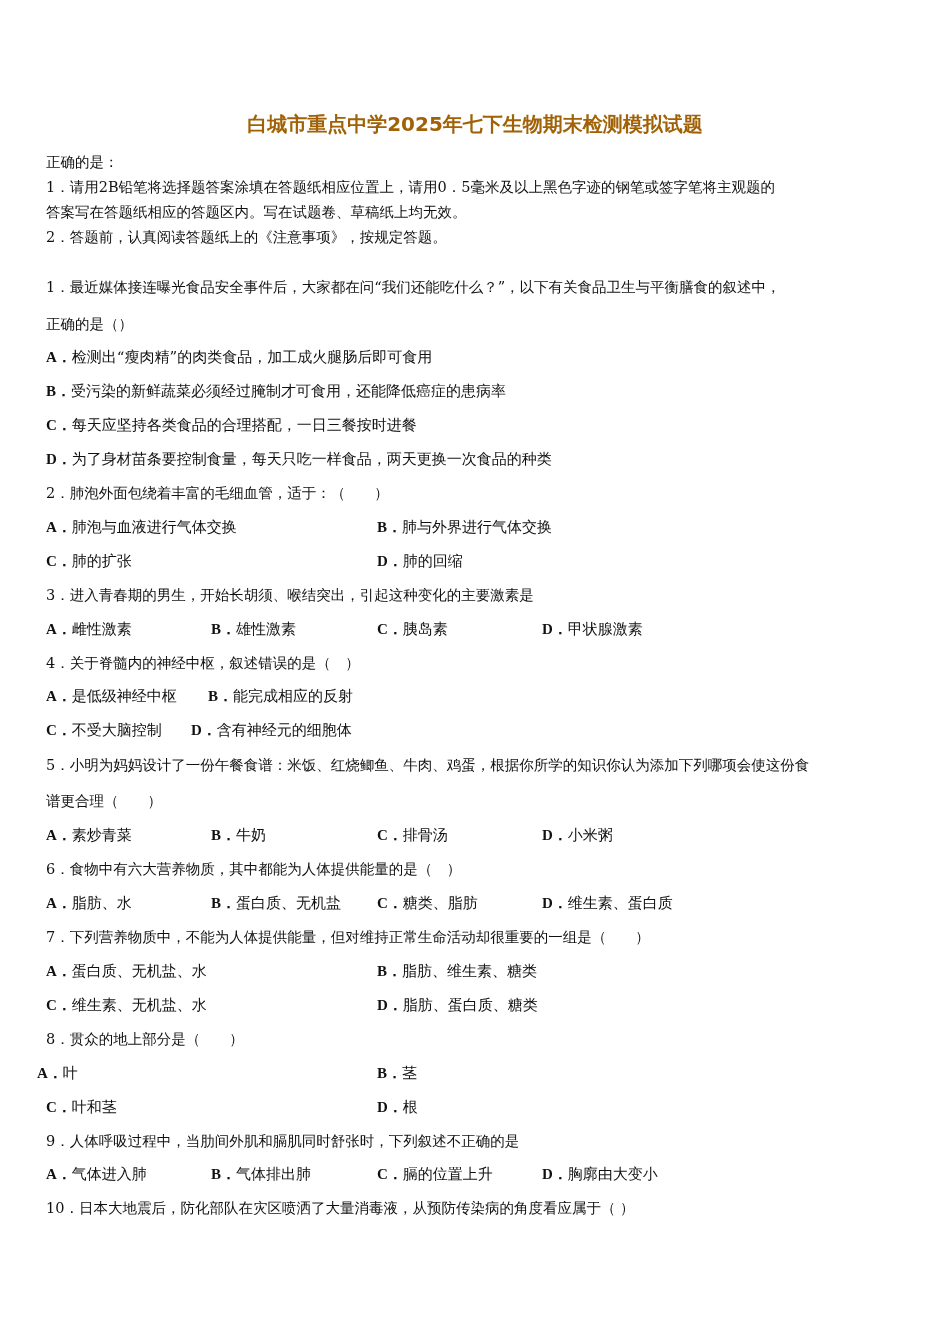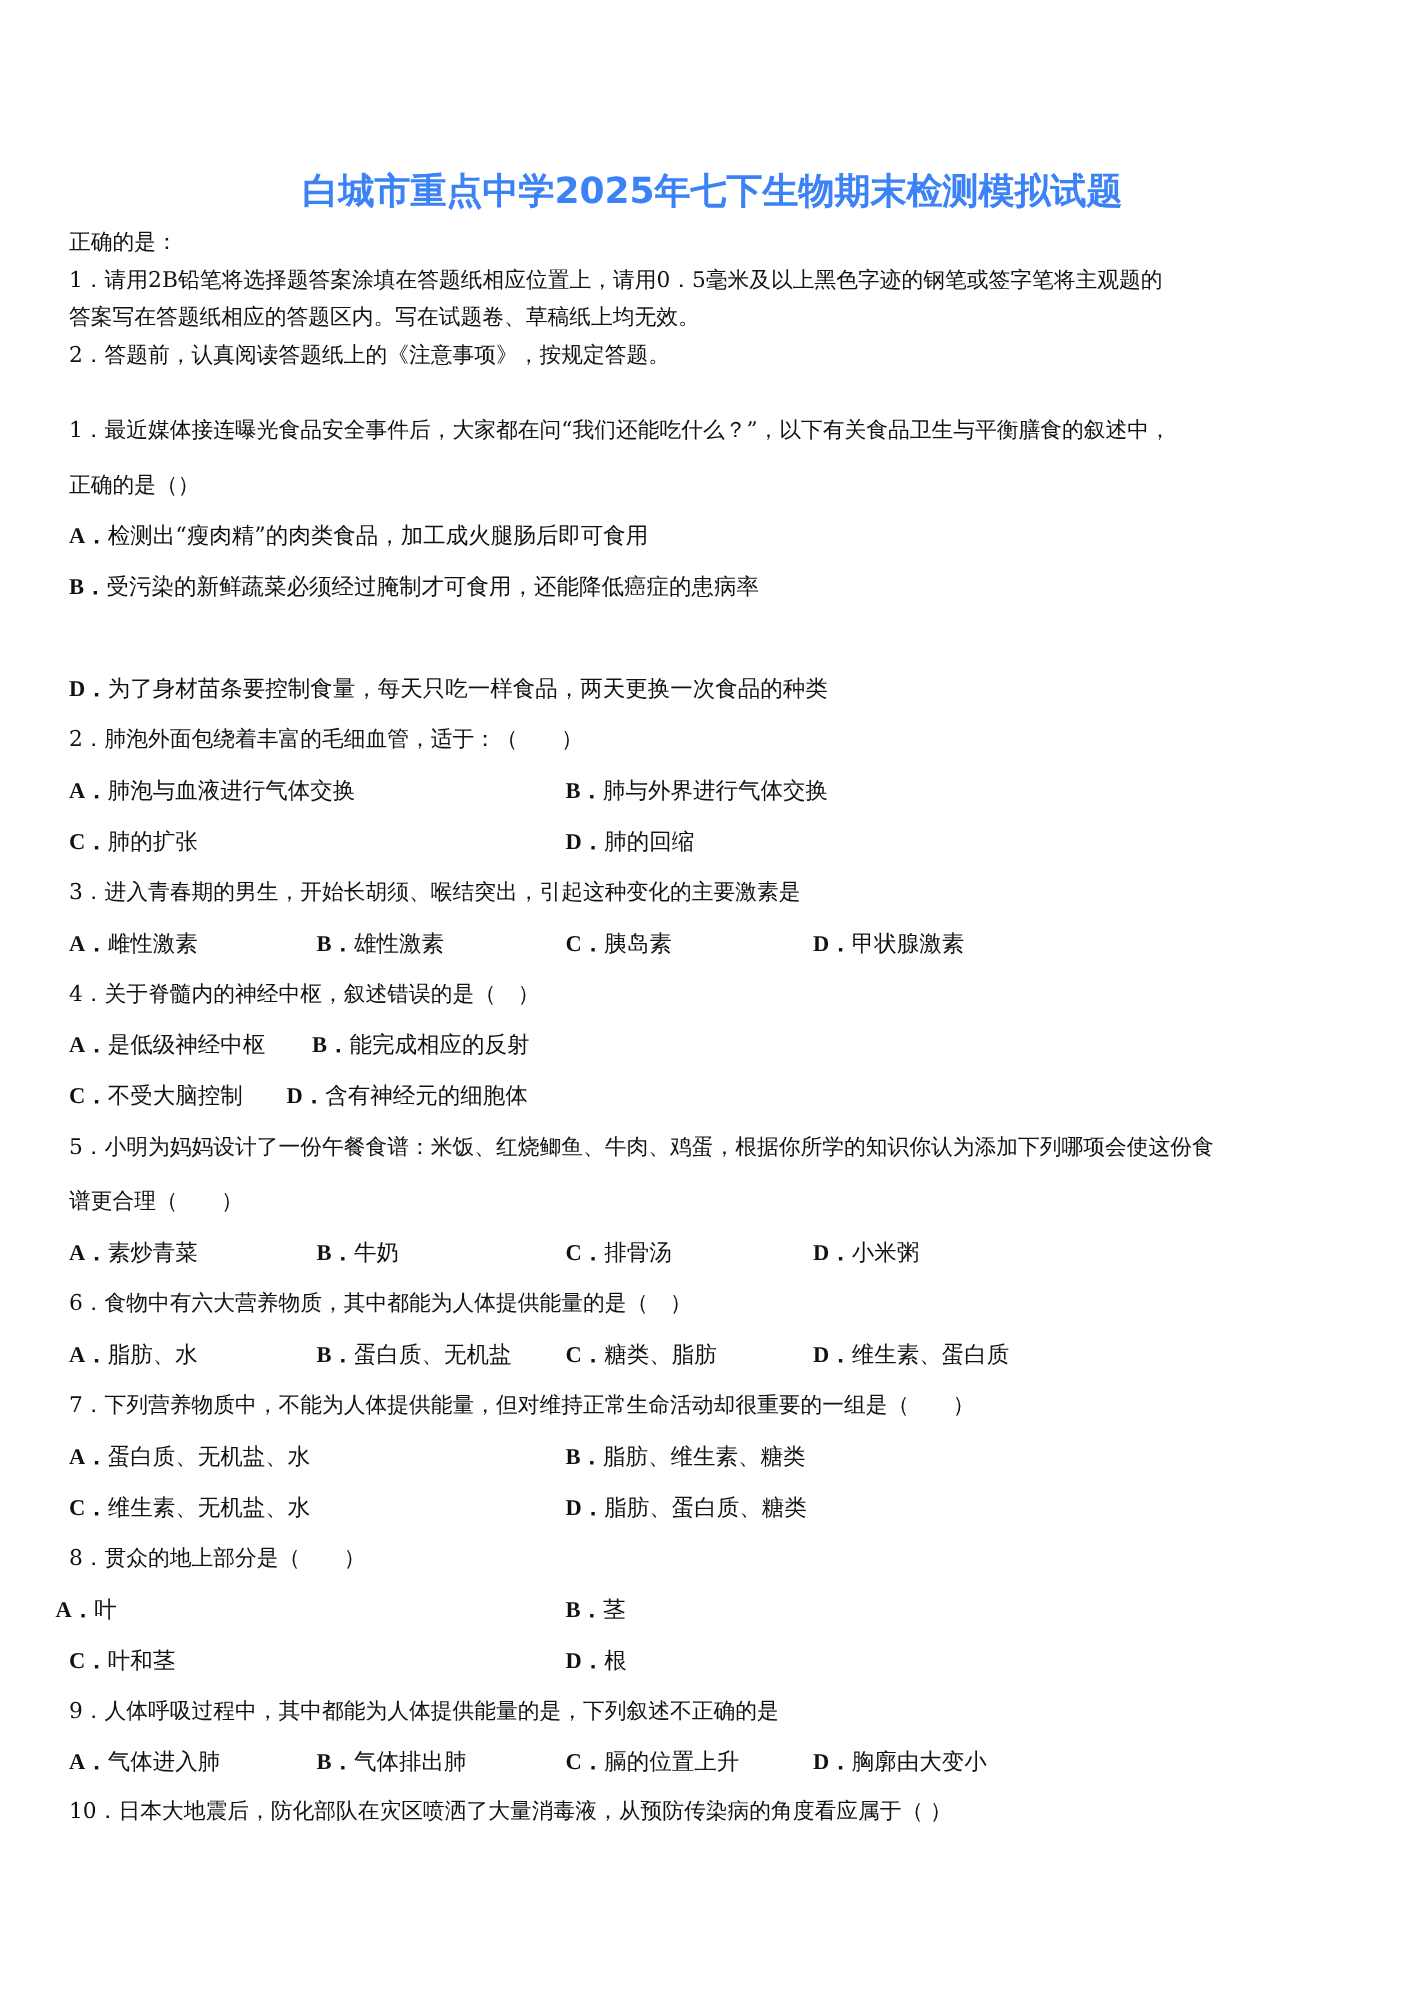--- a/index.html
+++ b/index.html
@@ -1,41 +1,42 @@
 <!DOCTYPE html>
 <html><head>
 <meta charset="utf-8">
 <style>
   html, body { margin: 0; padding: 0; background: #ffffff; }
   body { width: 950px; height: 1344px; position: relative; overflow: hidden;
          font-family: "DejaVu Serif", "Liberation Serif", serif; color: #111; }
   .page { position: absolute; left: 0; top: 0; width: 950px; height: 1344px; }
   .title { position: absolute; left: 0; top: 111px; width: 950px; text-align: center;
            font-family: "DejaVu Sans", "Liberation Sans", sans-serif; font-weight: bold;
-           font-size: 24px; letter-spacing: 0px; color: #3b82f6; }
+           font-size: 20px; letter-spacing: 0px; color: #a16207; }
   .line { position: absolute; left: 46px; font-size: 14.5px; white-space: nowrap; line-height: 20px; }
   .opt-letter { font-weight: bold; font-family: "Liberation Serif", "DejaVu Serif", serif; }
   .opt { position: absolute; font-size: 15px; white-space: nowrap; line-height: 20px; }
 </style>
 </head>
 <body>
 
 <div class="page">
 
   <div class="title">白城市重点中学2025年七下生物期末检测模拟试题</div>
 
   <div class="line" style="top:152px">正确的是：</div>
   <div class="line" style="top:177px">1．请用2B铅笔将选择题答案涂填在答题纸相应位置上，请用0．5毫米及以上黑色字迹的钢笔或签字笔将主观题的</div>
   <div class="line" style="top:202px">答案写在答题纸相应的答题区内。写在试题卷、草稿纸上均无效。</div>
   <div class="line" style="top:227px">2．答题前，认真阅读答题纸上的《注意事项》，按规定答题。</div>
 
   <div class="line" style="top:277px"><span>1．</span><span>最近媒体接连曝光食品安全事件后，大家都在问“我们还能吃什么？”，以下有关食品卫生与平衡膳食的叙述中，</span></div>
   <div class="line" style="top:314px">正确的是（）</div>
   <div class="opt" style="left:46px;top:347px"><span class="opt-letter">A．</span><span>检测出“瘦肉精”的肉类食品，加工成火腿肠后即可食用</span></div>
   <div class="opt" style="left:46px;top:381px"><span class="opt-letter">B．</span><span>受污染的新鲜蔬菜必须经过腌制才可食用，还能降低癌症的患病率</span></div>
+  <div class="opt" style="left:46px;top:415px"><span class="opt-letter">C．</span><span>每天应坚持各类食品的合理搭配，一日三餐按时进餐</span></div>
   <div class="opt" style="left:46px;top:449px"><span class="opt-letter">D．</span><span>为了身材苗条要控制食量，每天只吃一样食品，两天更换一次食品的种类</span></div>
 
   <div class="line" style="top:483px"><span>2．</span><span>肺泡外面包绕着丰富的毛细血管，适于：（　　）</span></div>
   <div class="opt" style="left:46px;top:517px"><span class="opt-letter">A．</span><span>肺泡与血液进行气体交换</span></div>
   <div class="opt" style="left:377px;top:517px"><span class="opt-letter">B．</span><span>肺与外界进行气体交换</span></div>
   <div class="opt" style="left:46px;top:551px"><span class="opt-letter">C．</span><span>肺的扩张</span></div>
   <div class="opt" style="left:377px;top:551px"><span class="opt-letter">D．</span><span>肺的回缩</span></div>
 
   <div class="line" style="top:585px"><span>3．</span><span>进入青春期的男生，开始长胡须、喉结突出，引起这种变化的主要激素是</span></div>
   <div class="opt" style="left:46px;top:619px"><span class="opt-letter">A．</span><span>雌性激素</span></div>
@@ -67,21 +68,21 @@
   <div class="opt" style="left:377px;top:961px"><span class="opt-letter">B．</span><span>脂肪、维生素、糖类</span></div>
   <div class="opt" style="left:46px;top:995px"><span class="opt-letter">C．</span><span>维生素、无机盐、水</span></div>
   <div class="opt" style="left:377px;top:995px"><span class="opt-letter">D．</span><span>脂肪、蛋白质、糖类</span></div>
 
   <div class="line" style="top:1029px"><span>8．</span><span>贯众的地上部分是（　　）</span></div>
   <div class="opt" style="left:37px;top:1063px"><span class="opt-letter">A．</span><span>叶</span></div>
   <div class="opt" style="left:377px;top:1063px"><span class="opt-letter">B．</span><span>茎</span></div>
   <div class="opt" style="left:46px;top:1097px"><span class="opt-letter">C．</span><span>叶和茎</span></div>
   <div class="opt" style="left:377px;top:1097px"><span class="opt-letter">D．</span><span>根</span></div>
 
-  <div class="line" style="top:1131px"><span>9．</span><span>人体呼吸过程中，其中都能为人体提供能量的是，下列叙述不正确的是</span></div>
+  <div class="line" style="top:1131px"><span>9．</span><span>人体呼吸过程中，当肋间外肌和膈肌同时舒张时，下列叙述不正确的是</span></div>
   <div class="opt" style="left:46px;top:1164px"><span class="opt-letter">A．</span><span>气体进入肺</span></div>
   <div class="opt" style="left:211px;top:1164px"><span class="opt-letter">B．</span><span>气体排出肺</span></div>
   <div class="opt" style="left:377px;top:1164px"><span class="opt-letter">C．</span><span>膈的位置上升</span></div>
   <div class="opt" style="left:542px;top:1164px"><span class="opt-letter">D．</span><span>胸廓由大变小</span></div>
 
   <div class="line" style="top:1198px"><span>10．</span><span>日本大地震后，防化部队在灾区喷洒了大量消毒液，从预防传染病的角度看应属于（ ）</span></div>
 
 </div>
 
 </body></html>

